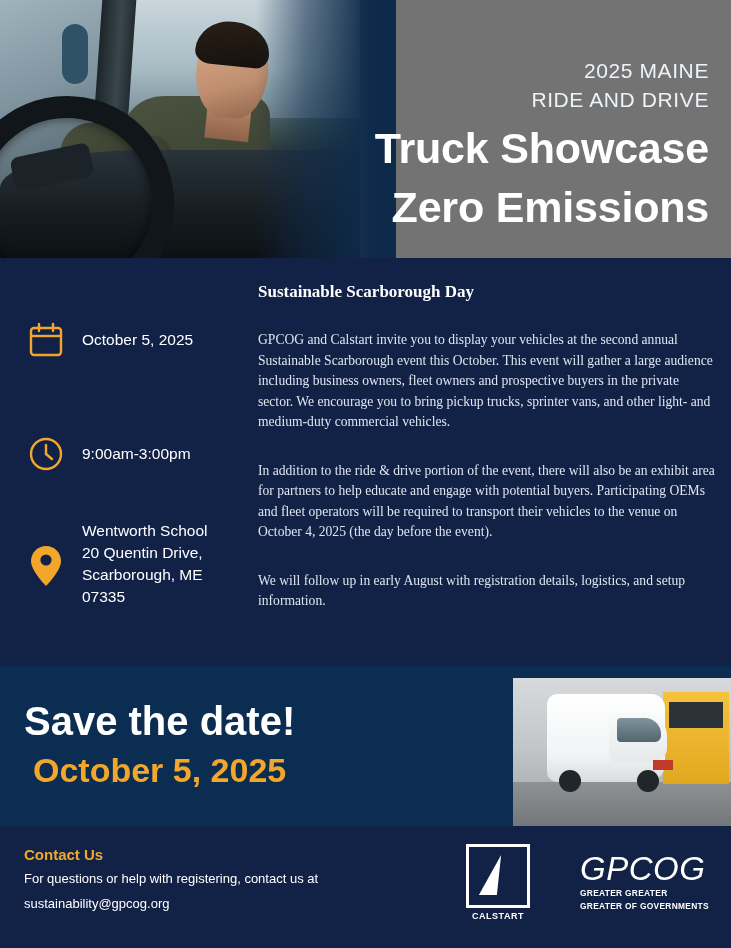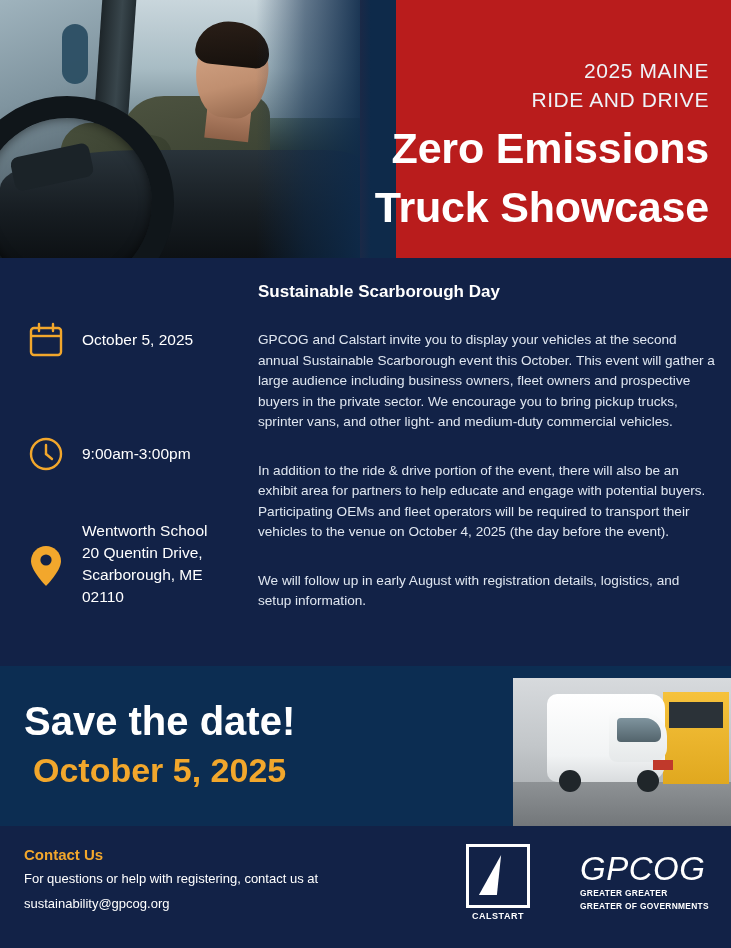--- a/index.html
+++ b/index.html
@@ -13,21 +13,21 @@
     background: #122247;
     overflow: hidden;
     position: relative;
   }
 
   
   .hero {
     position: relative;
     width: 731px;
     height: 258px;
-    background: #b91c1c;
+    background: #737373;
     overflow: hidden;
   }
   .hero-photo {
     position: absolute;
     left: 0; top: 0;
     width: 360px; height: 258px;
     overflow: hidden;
     background: #5d6a6e;
   }
   
@@ -163,20 +163,21 @@
     margin-left: 12px;
   }
   .detail-row.r3 .detail-icon { padding-top: 4px; }
 
   
   .copy {
     position: absolute;
     left: 258px; top: 0;
     width: 458px;
     color: #e9eef5;
+    font-family: Liberation Serif, serif;
   }
   .copy-heading {
     margin-top: 24px;
     font-size: 17px;
     font-weight: bold;
     color: #ffffff;
   }
   .copy p {
     margin: 28px 0 0 0;
     font-size: 13.6px;
@@ -315,22 +316,22 @@
     <div class="photo-arm"></div>
     <div class="photo-dash"></div>
     <div class="photo-wheel"></div>
     <div class="photo-wheel-hub"></div>
   </div>
   <div class="hero-fade"></div>
   <div class="hero-right">
     <div class="hero-text">
       <div class="hero-kicker">2025 MAINE</div>
       <div class="hero-kicker">RIDE AND DRIVE</div>
+      <div class="hero-title">Truck Showcase</div>
       <div class="hero-title">Zero Emissions</div>
-      <div class="hero-title">Truck Showcase</div>
     </div>
   </div>
 </div>
 
 <div class="main">
 
   <div class="details">
 
     <div class="detail-row r1">
       <span class="detail-icon">
@@ -359,21 +360,21 @@
       <span class="detail-icon">
         <svg width="34" height="44" viewBox="0 0 34 44" fill="none">
           <path d="M17 2 C8.7 2 2 8.7 2 17 C2 27 17 42 17 42 C17 42 32 27 32 17 C32 8.7 25.3 2 17 2 Z" fill="#f2a72c"></path>
           <circle cx="17" cy="16" r="5.6" fill="#122247"></circle>
         </svg>
       </span>
       <span class="detail-text">
         <span>Wentworth School</span><br>
         <span>20 Quentin Drive,</span><br>
         <span>Scarborough, ME</span><br>
-        <span>02110</span>
+        <span>07335</span>
       </span>
     </div>
 
   </div>
 
   <div class="copy">
     <div class="copy-heading">Sustainable Scarborough Day</div>
     <p>GPCOG and Calstart invite you to display your vehicles at the second annual Sustainable Scarborough event this October. This event will gather a large audience including business owners, fleet owners and prospective buyers in the private sector. We encourage you to bring pickup trucks, sprinter vans, and other light- and medium-duty commercial vehicles.</p>
     <p>In addition to the ride &amp; drive portion of the event, there will also be an exhibit area for partners to help educate and engage with potential buyers. Participating OEMs and fleet operators will be required to transport their vehicles to the venue on October 4, 2025 (the day before the event).</p>
     <p>We will follow up in early August with registration details, logistics, and setup information.</p>

